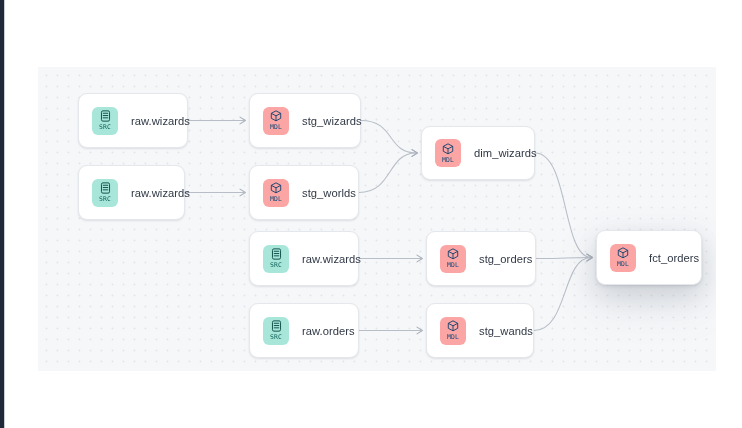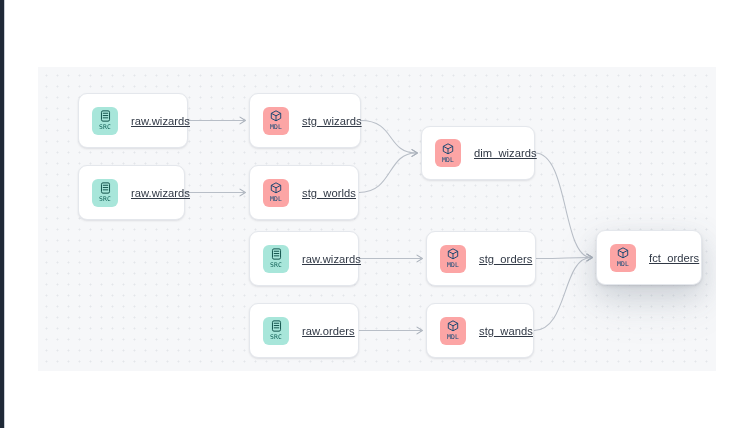--- a/index.html
+++ b/index.html
@@ -112,21 +112,20 @@
   }
   .node-badge.src .badge-kind { color: #0f5f55; }
   .node-badge.mdl .badge-kind { color: #0f4a79; }
 
   .node-label {
     margin-left: 13px;
     font-size: 11.2px;
     color: #303845;
     white-space: nowrap;
     letter-spacing: 0.05px;
-    text-decoration: underline;
   }
 
   .edge-path {
     fill: none;
     stroke: #b8bec7;
     stroke-width: 1.05px;
   }
   .edge-head {
     fill: none;
     stroke: #a9b0ba;

